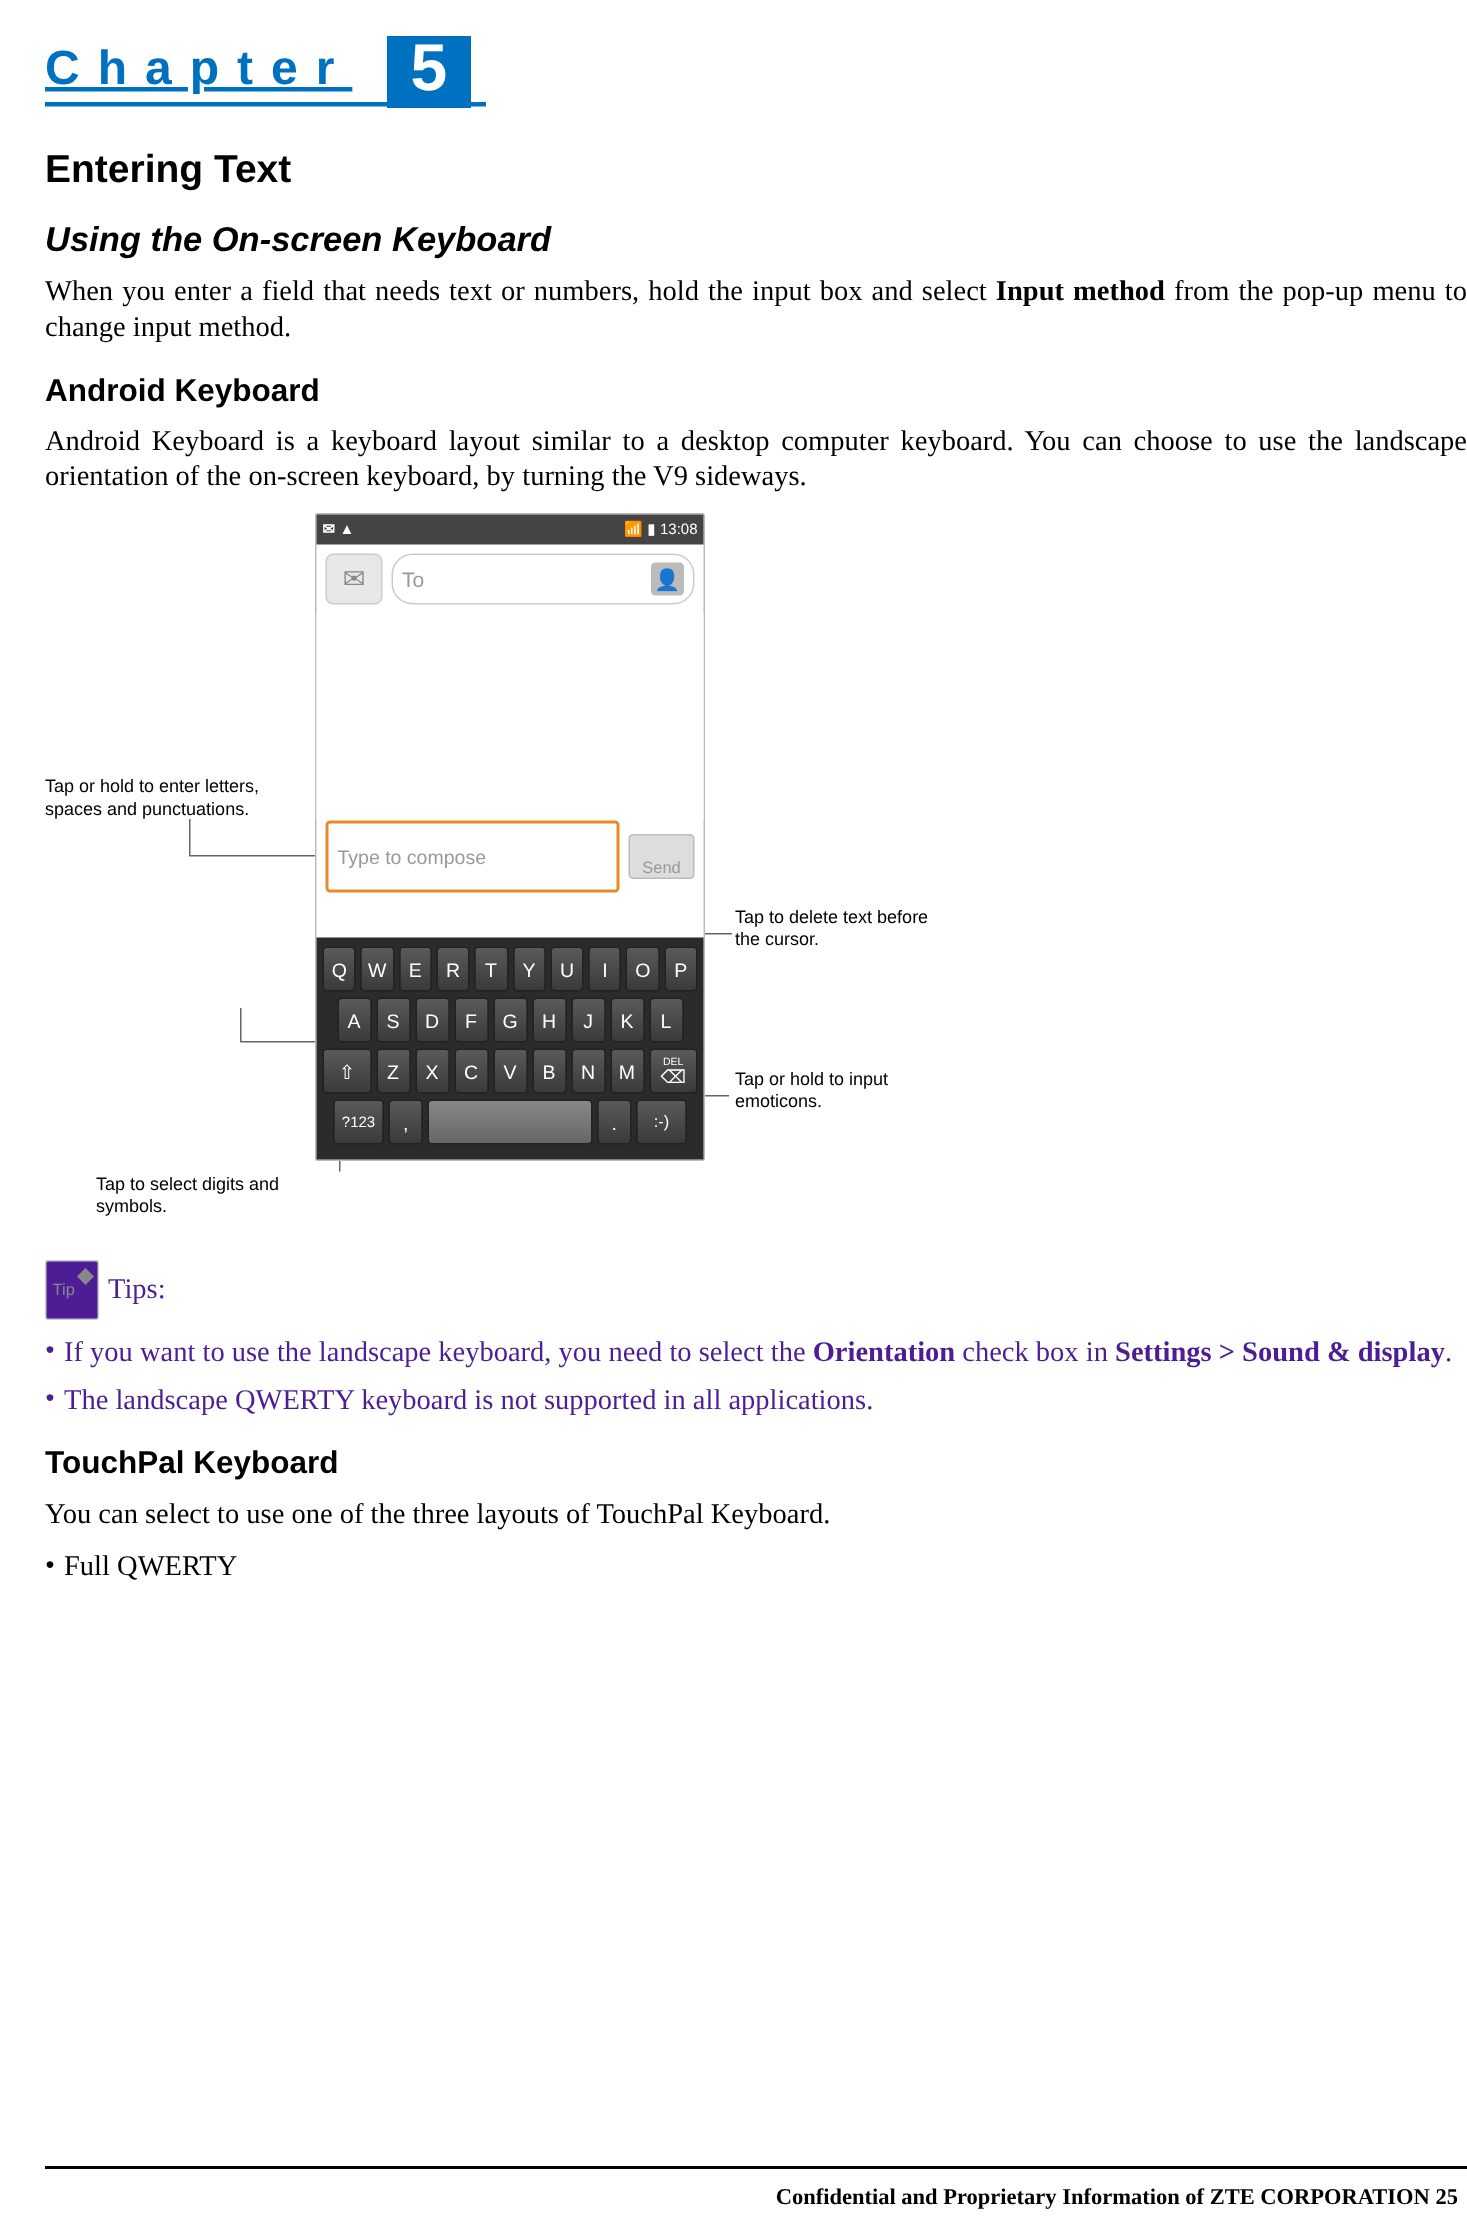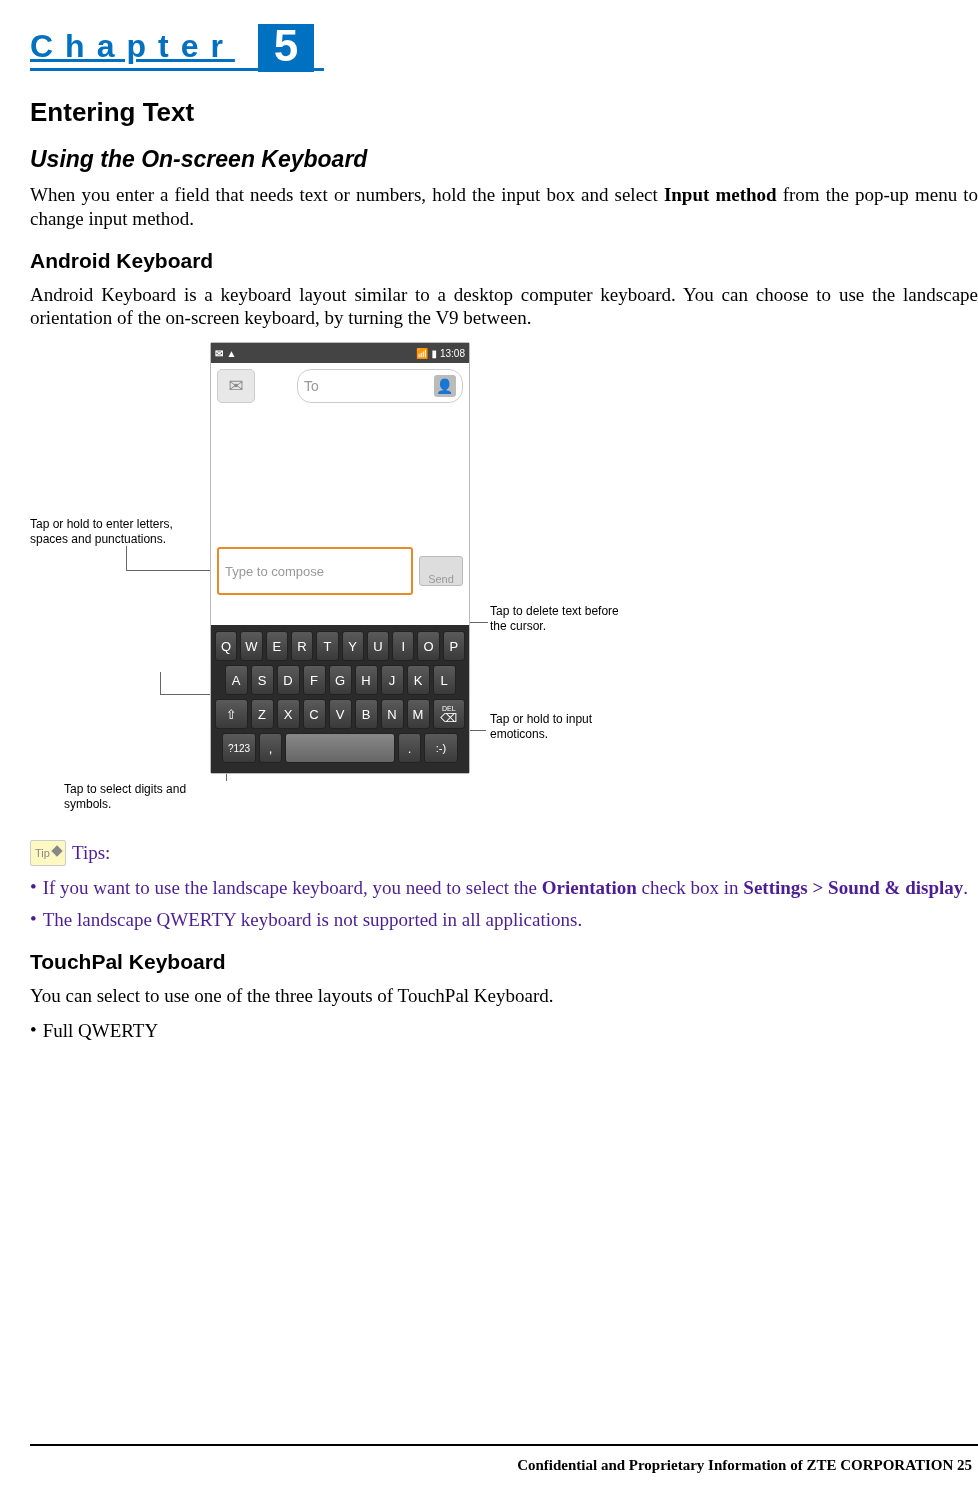--- a/index.html
+++ b/index.html
@@ -115,21 +115,21 @@
   .statusbar .right-icons span { margin-left: 3px; }
   .to-row {
     display:flex; align-items:center; padding:6px;
   }
   .back-btn {
     width:38px; height:34px; background:#e8e8e8; border:1px solid #ccc; border-radius:5px;
     display:flex; align-items:center; justify-content:center; font-size:18px; color:#888; margin-right:6px;
   }
   .to-field {
     flex:1; height:34px; border:1px solid #ccc; border-radius:14px; display:flex; align-items:center;
-    padding:0 6px; color:#999; font-family:Arial,sans-serif; font-size:14px; justify-content:space-between;margin-left:36px;
+    padding:0 6px; color:#999; font-family:Arial,sans-serif; font-size:14px; justify-content:space-between;
   }
   .contact-icon { width:22px; height:22px; background:#bbb; border-radius:3px; display:flex; align-items:center;justify-content:center;color:#fff;font-size:14px;}
   .msg-area { height:138px; background:#fff; }
   .compose-row { display:flex; align-items:center; padding:0 6px 6px 6px; gap:6px;}
   .compose-field {
     flex:1; height:48px; border:2px solid #e88a2a; border-radius:3px;
     display:flex;align-items:center;padding:0 6px;color:#999;font-family:Arial,sans-serif;font-size:13px;
   }
   .send-btn {
     width:44px; height:30px; background:#ddd; border:1px solid #bbb; border-radius:3px;
@@ -145,21 +145,21 @@
   .key.wide { max-width:34px; }
   .key.space { max-width:110px; flex:4; background:linear-gradient(#888,#666);}
   .line {
     position:absolute; background:#666;
   }
   .line.h { height:1px; }
   .line.v { width:1px; }
 
   .tip-row { display:flex; align-items:center; gap:6px; margin: 4px 0 10px 0;}
   .tip-icon {
-    width:36px; height:26px; border:1px solid #ccc; background:#fef9c3;
+    width:36px; height:40px; border:1px solid #ccc; background:#4c1d95;
     font-family:Arial,sans-serif; font-size:11px; color:#888;
     display:flex;align-items:center;justify-content:flex-start;padding-left:4px;border-radius:2px;
     position:relative;
   }
   .tip-icon::after{
     content:""; position:absolute; right:4px; top:6px; width:8px;height:8px;
     background:#888; transform:rotate(45deg);
   }
 
   .footer-line {
@@ -184,21 +184,21 @@
 <h1 class="entering">Entering Text</h1>
 
 <h2 class="italic-sub">Using the On-screen Keyboard</h2>
 
 <p class="body">
   <span>When you enter a field that needs text or numbers, hold the input box and select </span><span class="bold">Input method</span><span> from the pop-up menu to change input method.</span>
 </p>
 
 <h3 class="sub3">Android Keyboard</h3>
 
-<p class="body">Android Keyboard is a keyboard layout similar to a desktop computer keyboard. You can choose to use the landscape orientation of the on-screen keyboard, by turning the V9 between.</p>
+<p class="body">Android Keyboard is a keyboard layout similar to a desktop computer keyboard. You can choose to use the landscape orientation of the on-screen keyboard, by turning the V9 sideways.</p>
 
 
 <div class="figure-wrap">
 
   <div class="callout" style="left:0; top:175px; width:160px;">Tap or hold to enter letters, spaces and punctuations.</div>
   <div class="callout" style="left:34px; top:440px; width:160px;">Tap to select digits and symbols.</div>
 
   <div class="callout" style="left:460px; top:262px; width:140px;">Tap to delete text before the cursor.</div>
   <div class="callout" style="left:460px; top:370px; width:140px;">Tap or hold to input emoticons.</div>
 

